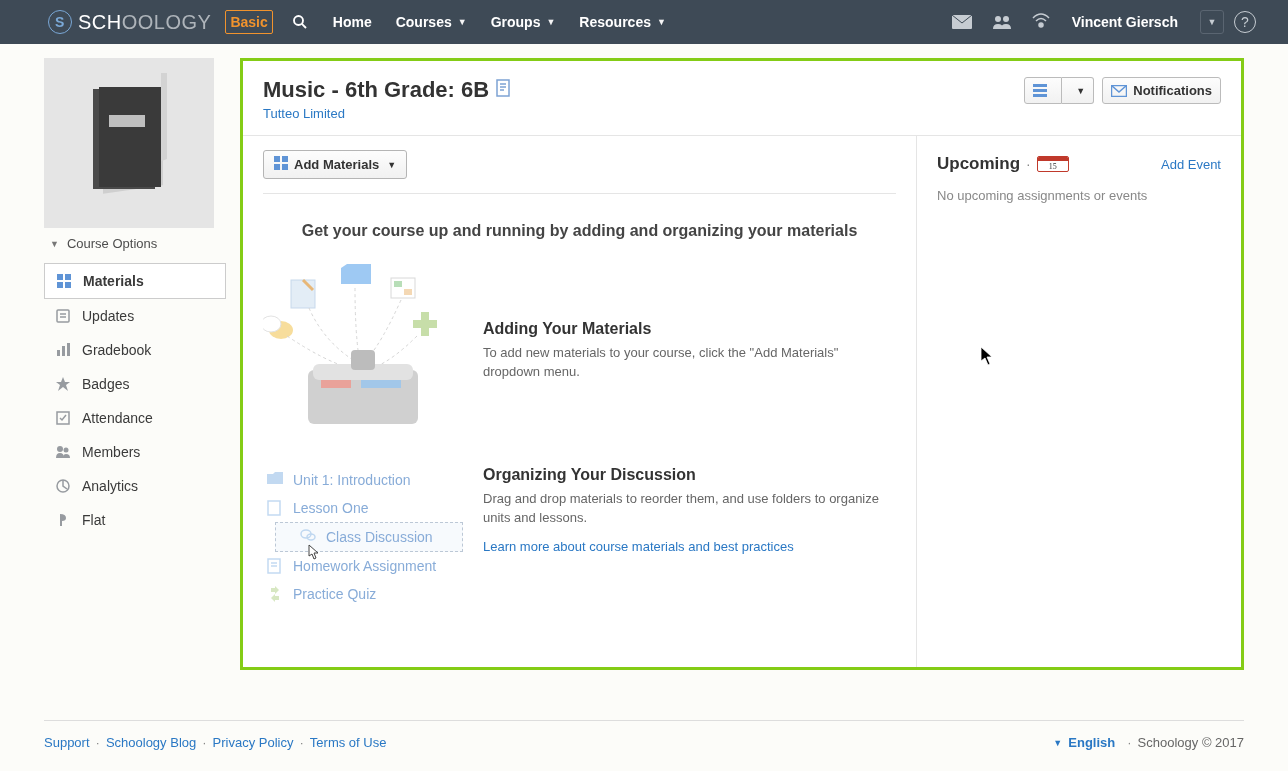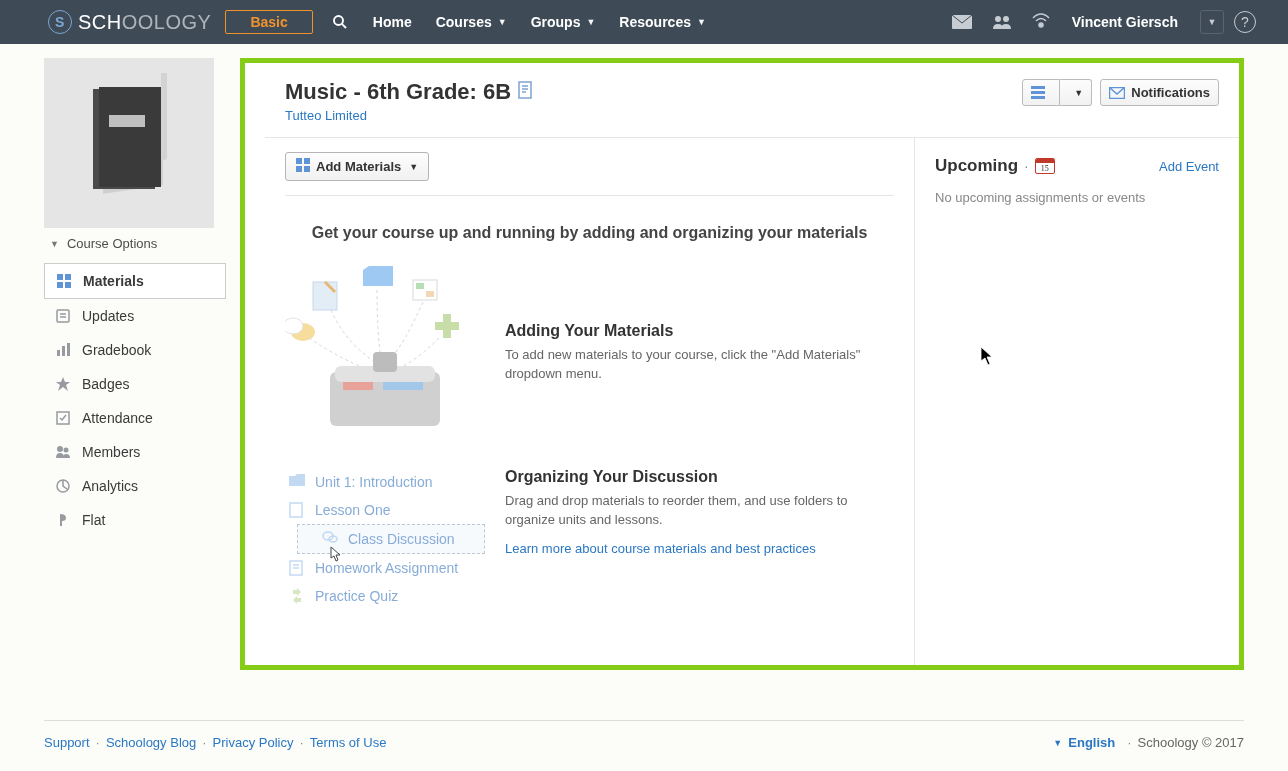--- a/index.html
+++ b/index.html
@@ -38,21 +38,21 @@
   margin-right: 6px;
   font-size: 14px;
   font-weight: bold;
   color: #7aa8d6;
 }
 .logo-text .bold { font-weight: 400; color: #fff; }
 .logo-text .thin { font-weight: 300; color: #aeb4ba; }
 .basic-badge {
   border: 1px solid #f1932d;
   color: #f1932d;
-  padding: 3px 24px;
+  padding: 3px 4px;
   font-weight: bold;
   border-radius: 2px;
   margin-right: 10px;
 }
 .nav-search {
   color: #fff;
   padding: 0 8px;
   margin-right: 4px;
   cursor: pointer;
   display: flex;
@@ -107,25 +107,24 @@
 .page {
   display: flex;
   align-items: flex-start;
   padding: 14px 44px 30px 44px;
   gap: 14px;
 }
 .left-col { width: 182px; flex-shrink: 0; }
 .main-col {
   flex: 1;
   background: #fff;
-  border: 5px solid #84cc16;
+  border: 3px solid #84cc16;
   min-height: 612px;
   display: flex;
   flex-direction: column;
-  padding-left: 20px;
 }
 
 
 .course-thumb {
   width: 170px;
   height: 170px;
   background: #e5e5e5;
   display: flex;
   align-items: center;
   justify-content: center;
@@ -292,21 +291,21 @@
 
 
 .upcoming-header {
   display: flex;
   align-items: center;
   margin-bottom: 14px;
 }
 .upcoming-header h2 { font-size: 17px; font-weight: bold; }
 .upcoming-header .dot { margin: 0 6px; color: #888; }
 .cal-icon {
-  width: 20px; height: 16px;
+  width: 32px; height: 16px;
   border: 1px solid #c0392b;
   border-radius: 2px;
   display: inline-flex;
   align-items: center;
   justify-content: center;
   font-size: 8px;
   color: #333;
   position: relative;
   font-family: Liberation Serif, serif;
 }

